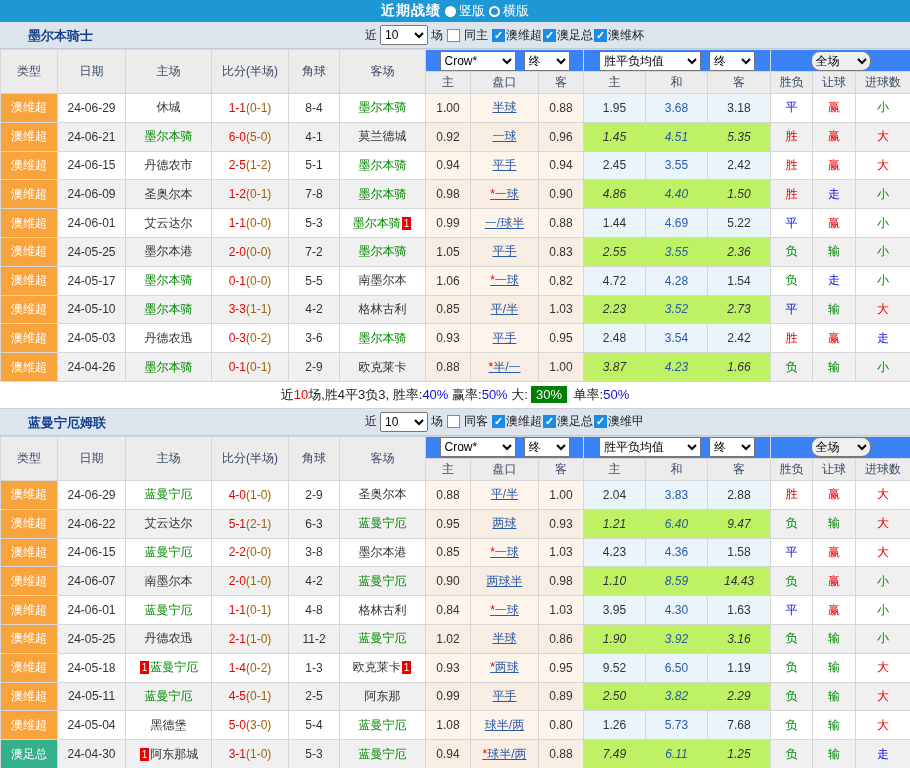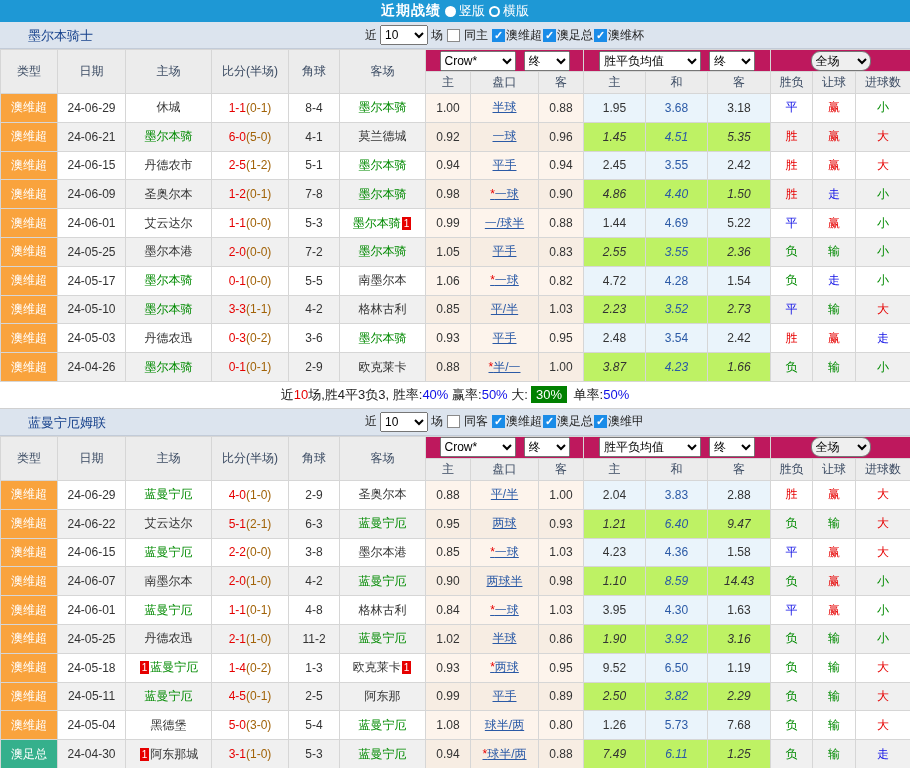--- a/index.html
+++ b/index.html
@@ -2,36 +2,36 @@
 <html><head>
 <meta charset="utf-8">
 <style>
   html,body{margin:0;padding:0;background:#fff;}
   body{width:910px;font-family:"Liberation Sans","DejaVu Sans",sans-serif;-webkit-font-smoothing:antialiased;}
   .topbar{height:22px;background:#1e98d5;color:#fff;display:flex;align-items:center;justify-content:center;font-size:13px;}
   .topbar .title{font-weight:bold;font-size:14px;letter-spacing:1px;}
   .radio{appearance:none;-webkit-appearance:none;width:11px;height:11px;border:2px solid #fff;border-radius:50%;background:transparent;margin:0 3px 0 4px;cursor:pointer;}
   .radio:checked{background:#fff;}
   .sechead{height:26px;background:#dce4ee;position:relative;border-bottom:1px solid #c2cbd8;}
-  .sechead .team{position:absolute;left:28px;top:5px;font-weight:normal;color:#16418c;font-size:13px;}
+  .sechead .team{position:absolute;left:28px;top:5px;font-weight:bold;color:#16418c;font-size:13px;}
   .filters{position:absolute;left:362px;top:3px;display:flex;align-items:center;font-size:12px;color:#222;}
   .filters .lbl{margin:0 3px;}
   .cb{appearance:none;-webkit-appearance:none;width:13px;height:13px;border:1px solid #8a8a8a;background:#fff;margin:0 1px;position:relative;cursor:pointer;flex:none;}
   .cb:checked{background:#1a8ce8;border-color:#1a8ce8;}
   .cb:checked::after{content:"✓";position:absolute;left:1px;top:-1px;color:#fff;font-size:11px;font-weight:bold;line-height:13px;}
   select{font-size:12px;height:20px;font-family:inherit;}
   .sel-sm{width:48px;}
   .sel-crow{width:76px;}
   .sel-end{width:46px;}
   .sel-mean{width:102px;}
   .sel-full{width:60px;border-radius:9px;}
   table{border-collapse:collapse;table-layout:fixed;width:910px;font-size:12px;}
   th,td{border:1px solid #d6d6d6;text-align:center;padding:0;overflow:hidden;white-space:nowrap;}
   thead th{background:#ececec;color:#3a4a62;font-weight:normal;height:21px;}
-  thead th.grp{background:#be185d;}
+  thead th.grp{background:#3b82f6;}
   .grp-inner{display:flex;justify-content:center;gap:8px;align-items:center;}
   tbody td{height:27.8px;color:#333;}
   td.lg{color:#fff;}
   td.lg.orange{background:#f9a33d;}
   td.lg.green{background:#35b08c;}
   .tg{color:#008a00;}
   .tk{color:#333;}
   .red{color:#e60000;}
   .hf{color:#a16207;}
   td.pan{color:#2b5aa6;text-decoration:underline;}

